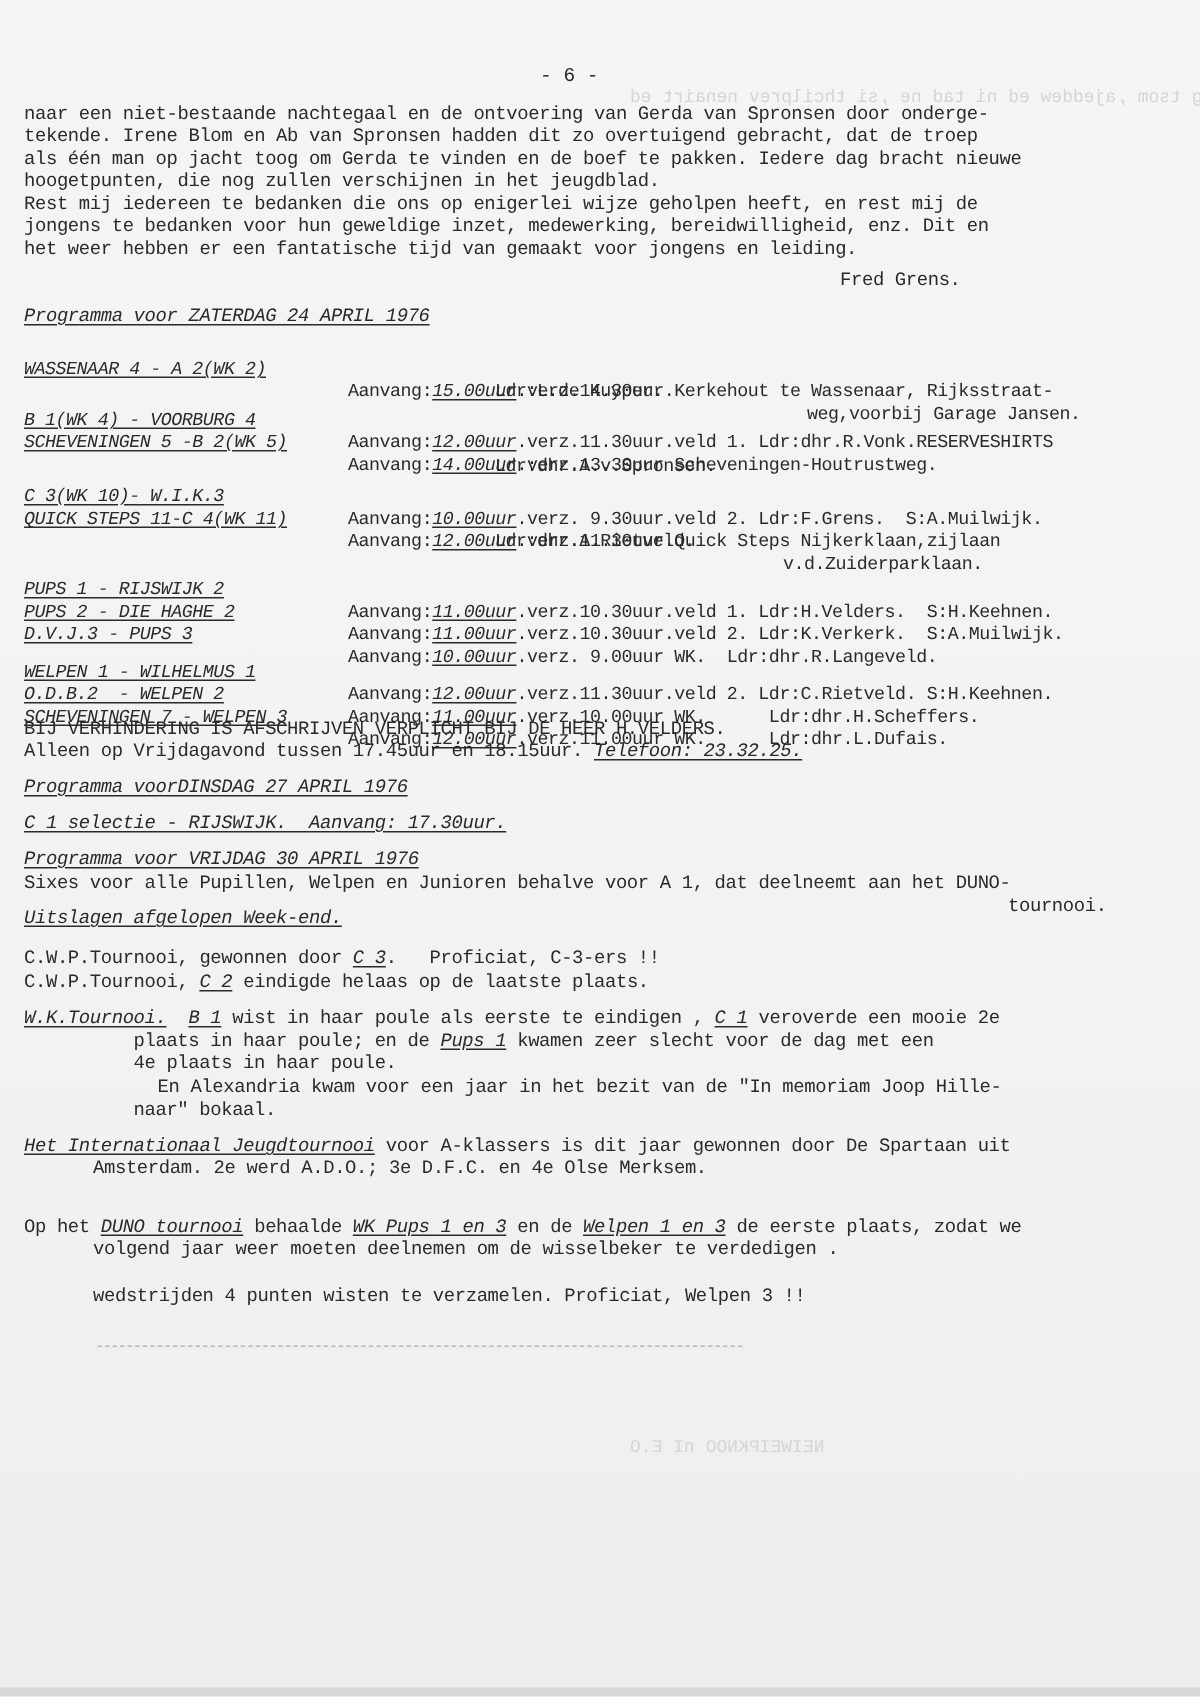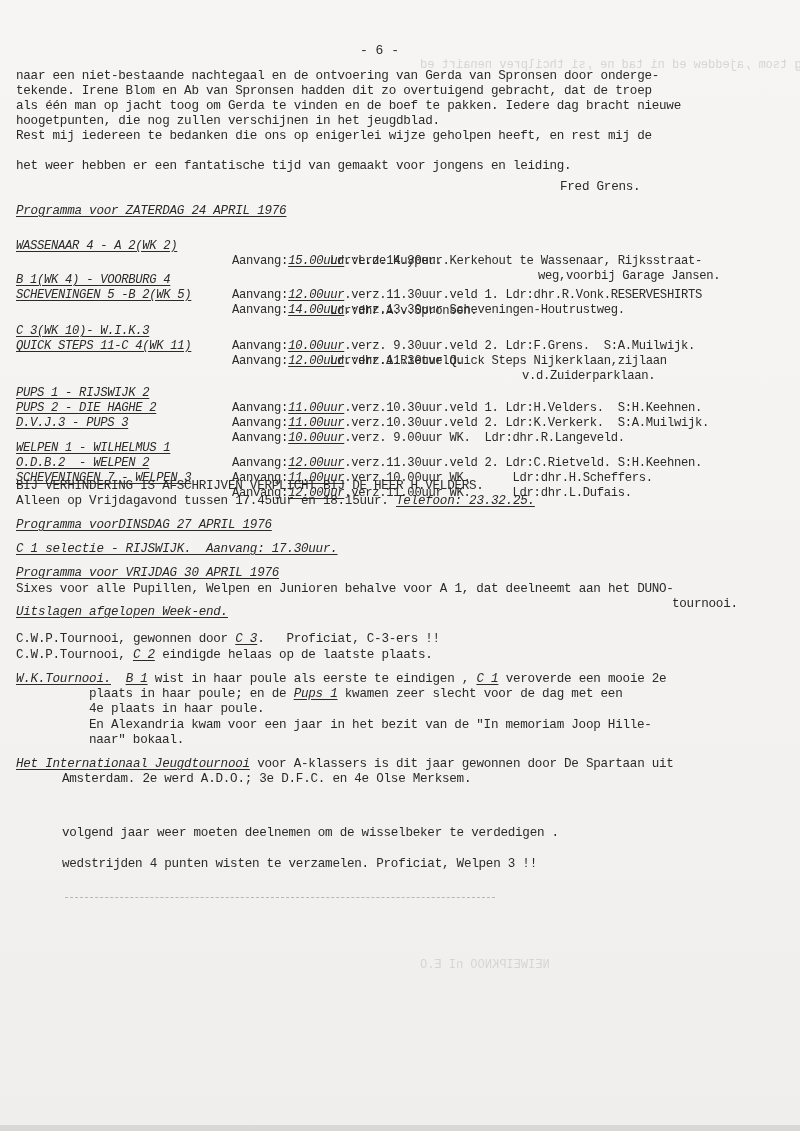--- a/index.html
+++ b/index.html
@@ -38,20 +38,21 @@
   <div class="bleed" style="left:420px;top:58px;">.laitnetorP .nedrow thoomeg tsom ,ajeddew ed ni tad ne ,si thcilprev nenairt ed</div>
   <div class="bleed" style="left:420px;top:958px;">NEIWEIPKNOO nI E.O</div>
 
   <div class="pgnum">- 6 -</div>
 
   <div class="line" style="top:69px;">naar een niet-bestaande nachtegaal en de ontvoering van Gerda van Spronsen door onderge-</div>
   <div class="line" style="top:99px;">als één man op jacht toog om Gerda te vinden en de boef te pakken. Iedere dag bracht nieuwe</div>
   <div class="line" style="top:84px;">tekende. Irene Blom en Ab van Spronsen hadden dit zo overtuigend gebracht, dat de troep</div>
   <div class="line" style="top:114px;">hoogetpunten, die nog zullen verschijnen in het jeugdblad.</div>
   <div class="line" style="top:129px;">Rest mij iedereen te bedanken die ons op enigerlei wijze geholpen heeft, en rest mij de</div>
+  <div class="line" style="top:144px;">jongens te bedanken voor hun geweldige inzet, medewerking, bereidwilligheid, enz. Dit en</div>
   <div class="line" style="top:159px;">het weer hebben er een fantatische tijd van gemaakt voor jongens en leiding.</div>
   <div class="line" style="top:180px; left:560px;">Fred Grens.</div>
 
   <div class="line u" style="top:204px;">Programma voor ZATERDAG 24 APRIL 1976</div>
 
   <div class="row" style="top:224px;">
     <span class="match u">WASSENAAR 4 - A 2(WK 2)</span>
     <span class="info"><span>Aanvang:</span><span class="u">15.00uur</span><span>.verz.14.30uur.Kerkehout te Wassenaar, Rijksstraat-</span></span>
   </div>
   <div class="row" style="top:239px;">
@@ -121,25 +122,26 @@
   <div class="line" style="top:597px; left:672px;">tournooi.</div>
 
   <div class="line u" style="top:605px;">Uitslagen afgelopen Week-end.</div>
 
   <div class="line" style="top:632px;"><span>C.W.P.Tournooi, gewonnen door </span><span class="u">C 3</span><span>.   Proficiat, C-3-ers !!</span></div>
   <div class="line" style="top:648px;"><span>C.W.P.Tournooi, </span><span class="u">C 2</span><span> eindigde helaas op de laatste plaats.</span></div>
 
   <div class="line" style="top:672px;"><span class="u">W.K.Tournooi.</span>  <span class="u">B 1</span><span> wist in haar poule als eerste te eindigen , </span><span class="u">C 1</span><span> veroverde een mooie 2e</span></div>
   <div class="line" style="top:687px; left:89px;"><span>plaats in haar poule; en de </span><span class="u">Pups 1</span><span> kwamen zeer slecht voor de dag met een</span></div>
   <div class="line" style="top:702px; left:89px;">4e plaats in haar poule.</div>
-  <div class="line" style="top:718px; left:89px;">En Alexandria kwam voor een jaar in het bezit van de "In memoriam Joop Hille-</div>
+  <div class="line" style="top:718px; left:105px;">En Alexandria kwam voor een jaar in het bezit van de "In memoriam Joop Hille-</div>
   <div class="line" style="top:733px; left:89px;">naar" bokaal.</div>
 
   <div class="line" style="top:757px;"><span class="u">Het Internationaal Jeugdtournooi</span><span> voor A-klassers is dit jaar gewonnen door De Spartaan uit</span></div>
   <div class="line" style="top:772px; left:62px;">Amsterdam. 2e werd A.D.O.; 3e D.F.C. en 4e Olse Merksem.</div>
 
+  <div class="line" style="top:811px;"><span>Op het </span><span class="u">DUNO tournooi</span><span> behaalde </span><span class="u">WK Pups 1 en 3</span><span> en de </span><span class="u">Welpen 1 en 3</span><span> de eerste plaats, zodat we</span></div>
   <div class="line" style="top:826px; left:62px;">volgend jaar weer moeten deelnemen om de wisselbeker te verdedigen .</div>
   <div class="line" style="top:857px; left:62px;">wedstrijden 4 punten wisten te verzamelen. Proficiat, Welpen 3 !!</div>
 
   <div style="position:absolute; left:65px; top:897px; width:430px; border-top:1px dashed #b8b7b5;"></div>
 
   <div class="bottom-shadow"></div>
 </div>
 
 </body></html>

